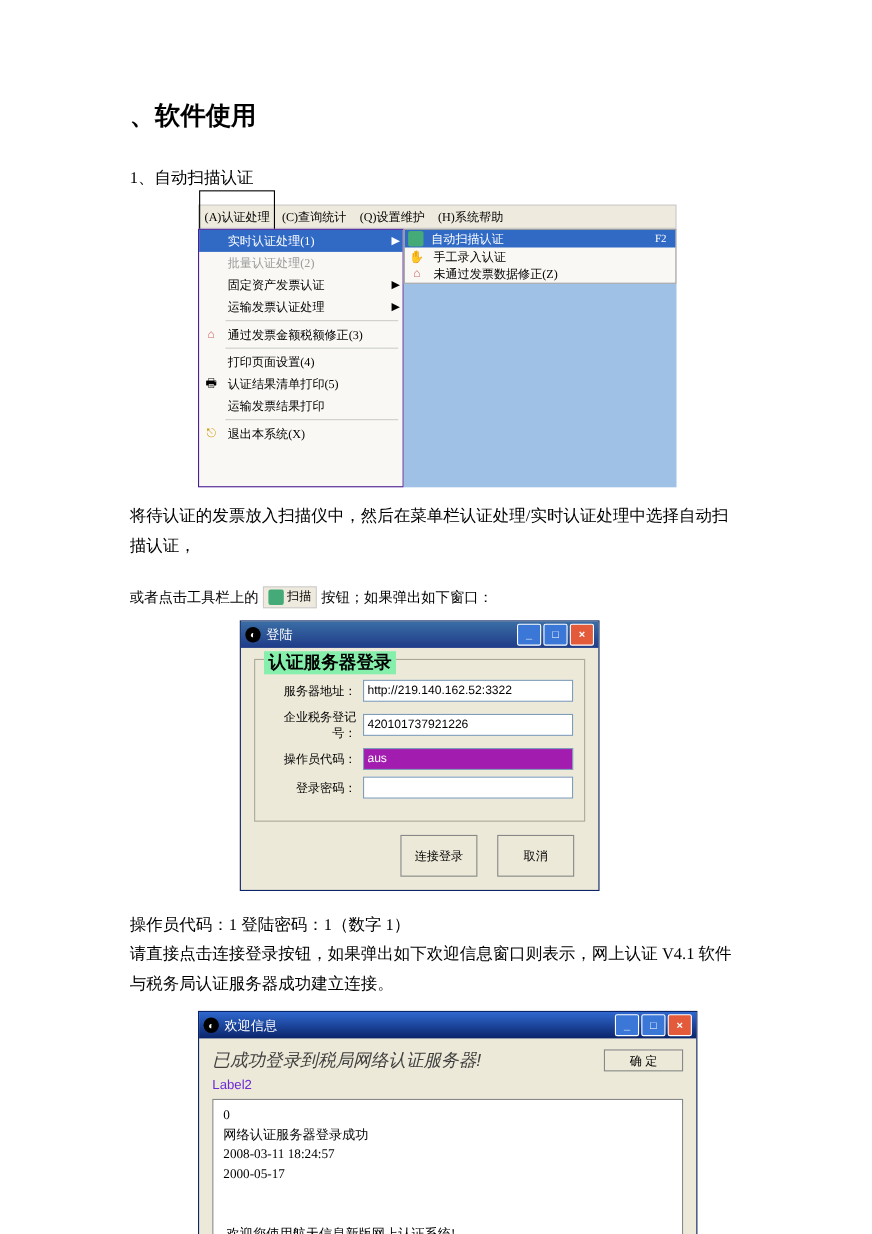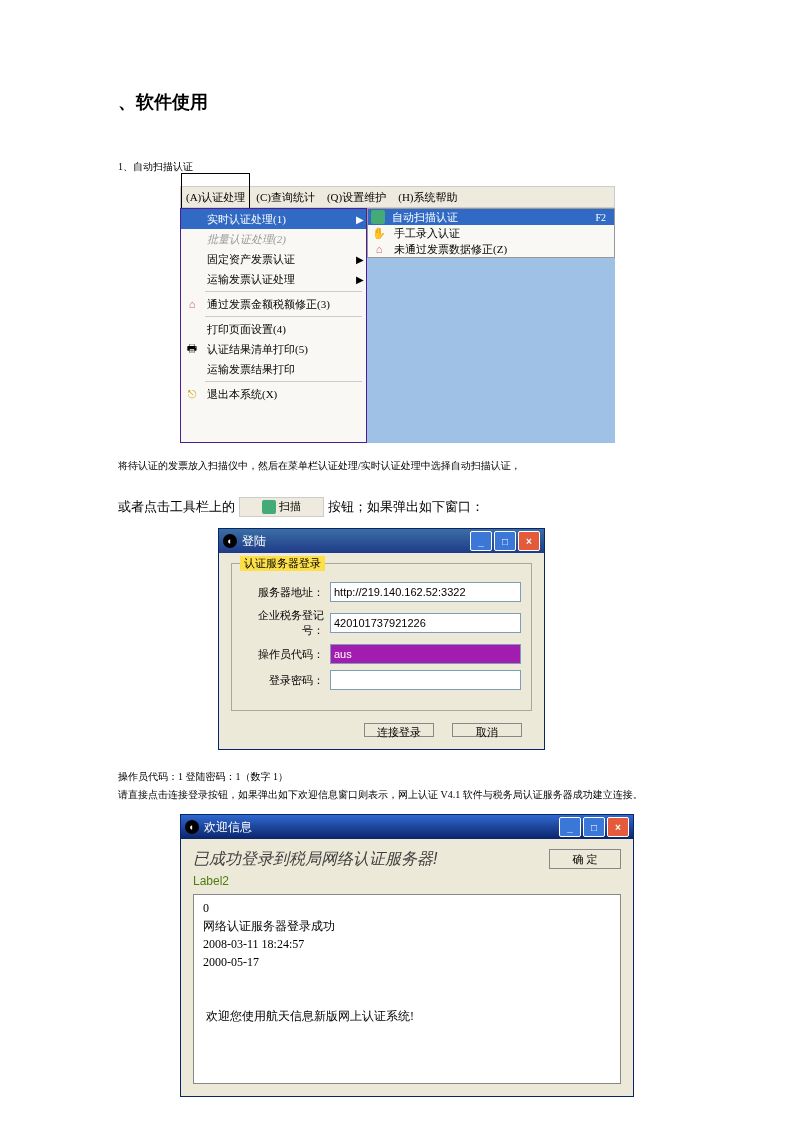--- a/index.html
+++ b/index.html
@@ -1,18 +1,18 @@
 <!DOCTYPE html>
 <html><head>
 <meta charset="utf-8">
 <style>
   body { margin:0; padding:0; background:#fff; font-family:"SimSun","宋体",serif; width:793px; }
   .page { padding:90px 118px 40px 118px; }
-  h2 { font-size:18px; font-weight:bold; margin:0 0 44px 0; }
-  .para { font-size:10px; line-height:1.8; margin:0; }
+  h2 { font-size:23px; font-weight:bold; margin:0 0 28px 0; }
+  .para { font-size:15px; line-height:1.8; margin:0; }
 
   .menu-shot { margin:10px 0 14px 62px; width:435px; }
   .menubar { background:#eeeade; height:20px; font-size:11px; display:flex; align-items:center; border:1px solid #ccc; }
   .menubar span { padding:0 6px; }
   .menubar .active { border:1px solid #000; padding:16px 4px; }
   .menubody { display:flex; }
   .mainmenu { width:185px; background:#f9f8f4; border:1px solid #4c1d95; font-size:11px; }
   .mainmenu .row { display:flex; align-items:center; height:20px; }
   .mainmenu .iconcol { width:22px; height:20px; display:flex; align-items:center; justify-content:center; }
   .mainmenu .lbl { flex:1; padding-left:4px; }
@@ -20,48 +20,48 @@
   .mainmenu .hl { background:#316ac5; color:#fff; }
   .mainmenu .sep { height:1px; background:#ccc; margin:2px 4px 2px 24px; }
   .submenu { width:155px; background:#f9f8f4; border:1px solid #999; font-size:11px; }
   .submenu .row { display:flex; align-items:center; height:16px; }
   .submenu .iconcol { width:22px; height:20px; display:flex; align-items:center; justify-content:center; }
   .submenu .lbl { flex:1; padding-left:4px; }
   .submenu .hl { background:#316ac5; color:#fff; }
   .subtail { flex:1; background:#9fc1e6; min-height:185px; }
 
   .inline-line { font-size:13px; line-height:1.8; margin:20px 0 6px 0; display:flex; align-items:center; flex-wrap:wrap; }
-  .scan-btn { display:inline-flex; align-items:center; background:#eeeade; border:1px solid #ccc; height:18px; font-size:11px; padding:0 22px; margin:0 4px; }
+  .scan-btn { display:inline-flex; align-items:center; background:#eeeade; border:1px solid #ccc; height:18px; font-size:11px; padding:0 4px; margin:0 4px; }
   .scan-btn .icn { width:14px; height:14px; background:#4a7; border-radius:2px; margin-right:3px; }
 
   .xpwin { margin:10px 0 18px 100px; width:325px; border:1px solid #0a246a; background:#ece9d8; font-family:Tahoma,"SimSun",sans-serif; }
   .titlebar { background:linear-gradient(#3a6ea5,#1f3b88); height:24px; display:flex; align-items:center; color:#fff; font-size:12px; padding:0 4px; }
   .titlebar .ticon { width:14px; height:14px; background:#000; border-radius:50%; margin-right:5px; display:flex; align-items:center; justify-content:center; font-size:9px; }
   .titlebar .spacer { flex:1; }
   .winbtns { display:flex; gap:2px; }
   .winbtn { width:20px; height:18px; border:1px solid #fff; border-radius:2px; display:flex; align-items:center; justify-content:center; font-size:10px; font-weight:bold; cursor:pointer; }
   .winbtn.min,.winbtn.max { background:#3b77d6; color:#fff; }
   .winbtn.close { background:#e45b3c; color:#fff; }
   .xpbody { padding:10px 12px 12px 12px; }
   .groupbox { border:1px solid #aca899; padding:12px 10px 14px 10px; position:relative; }
-  .groupbox .legend { position:absolute; top:-8px; left:8px; background:#fde047; padding:0 4px; font-size:11px; }
+  .groupbox .legend { position:absolute; top:-8px; left:8px; background:#86efac; padding:0 4px; font-size:16px;font-weight:bold; }
   .formrow { display:flex; align-items:center; margin:6px 0; }
   .formrow label { width:82px; text-align:right; font-size:11px; margin-right:6px; }
   .formrow input { flex:1; height:18px; border:1px solid #7f9db9; font-size:11px; padding:0 3px; background:#fff; }
   .formrow input.selected { background:#a21caf; color:#fff; }
   .btnrow { display:flex; justify-content:flex-end; gap:18px; margin-top:12px; padding-right:10px; }
-  .xpbtn { min-width:70px; height:14px; background:#ece9d8; border:1px solid #888; font-size:11px; cursor:pointer; }
+  .xpbtn { min-width:70px; height:38px; background:#ece9d8; border:1px solid #888; font-size:11px; cursor:pointer; }
 
   .xpwin2 { margin:10px 0 10px 62px; width:452px; border:1px solid #0a246a; background:#ece9d8; font-family:Tahoma,"SimSun",sans-serif; }
   .xpwin2 .titlebar { background:linear-gradient(#2f68cf,#0a246a); }
   .welcomebody { padding:10px 12px 12px 12px; }
   .welcomebody .toprow { display:flex; align-items:flex-start; }
   .success { color:#404040; font-size:16px; flex:1;font-style:italic; }
   .okbtn { min-width:72px; height:20px; background:#ece9d8; border:1px solid #888; font-size:11px; cursor:pointer; }
-  .label2 { color:#4d7c0f; font-size:12px; margin-top:4px; }
+  .label2 { color:#6d28d9; font-size:12px; margin-top:4px; }
   .memo { margin-top:6px; height:180px; background:#fff; border:1px solid #888; font-size:12px; padding:4px 6px; white-space:pre-wrap; line-height:1.5; font-family:"SimSun",serif; overflow:hidden; }
 </style>
 </head>
 <body>
 
 <div class="page">
   <h2>、软件使用</h2>
   <p class="para">1、自动扫描认证</p>
 
   <div class="menu-shot">
@@ -71,21 +71,21 @@
       <span>(Q)设置维护</span>
       <span>(H)系统帮助</span>
     </div>
     <div class="menubody">
       <div class="mainmenu">
         <div class="row hl">
           <span class="iconcol"></span>
           <span class="lbl">实时认证处理(1)</span>
           <span class="arrow">▶</span>
         </div>
-        <div class="row" style="color:#999;font-style:italic;">
+        <div class="row" style="color:#999;">
           <span class="iconcol"></span>
             <span class="lbl">批量认证处理(2)</span>
         </div>
         <div class="row">
           <span class="iconcol"></span>
             <span class="lbl">固定资产发票认证</span>
             <span class="arrow">▶</span>
         </div>
         <div class="row">
           <span class="iconcol"></span>

